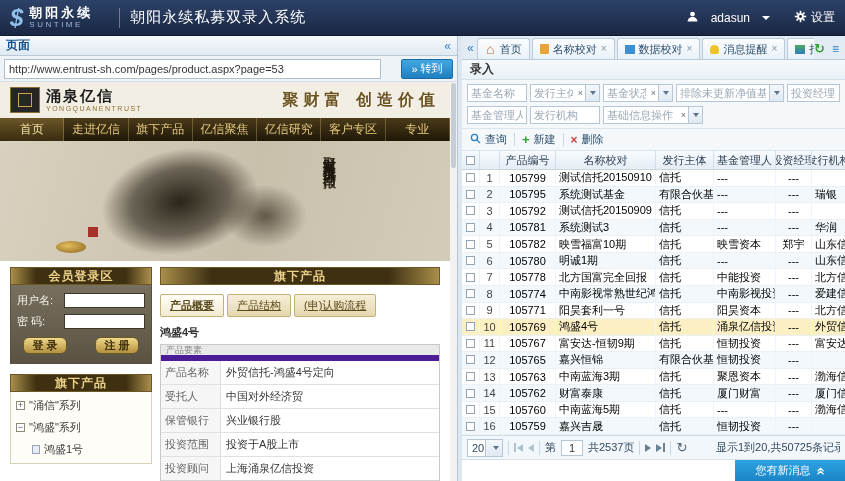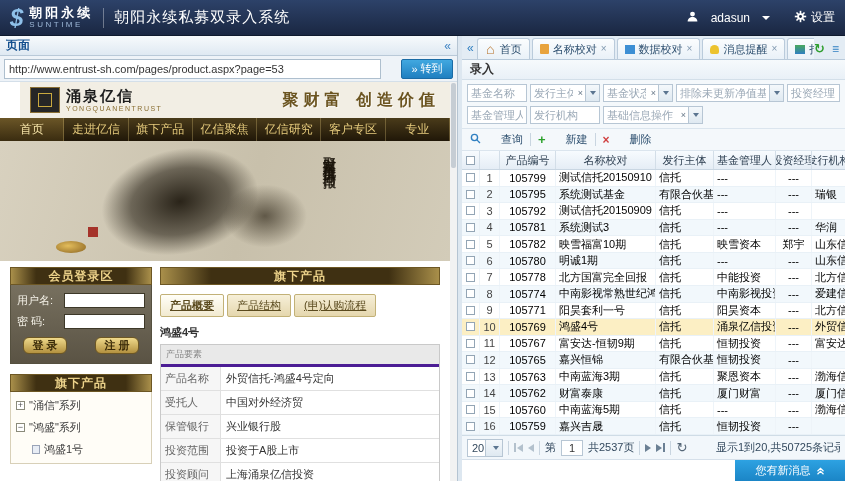--- a/index.html
+++ b/index.html
@@ -2,21 +2,21 @@
 <html><head>
 <meta charset="utf-8">
 <style>
   * { margin:0; padding:0; box-sizing:border-box; }
   html,body { width:845px; height:481px; overflow:hidden; }
   body { font-family:"Liberation Sans","DejaVu Sans",sans-serif; font-size:12px; background:#cfdce8; }
 
   
   .topbar { height:36px; background:linear-gradient(#2d4269,#1a2742); display:flex; align-items:center; padding:0 10px; color:#fff; border-bottom:1px solid #0f1a2e; }
   .logo-glyph { font-size:24px; font-weight:bold; color:#8fc1ea; font-style:italic; margin-right:6px; line-height:1; }
-  .brand { display:flex; flex-direction:column; line-height:1; margin-right:8px; }
+  .brand { display:flex; flex-direction:column; line-height:1; margin-right:24px; }
   .brand-cn { font-size:13px; font-weight:bold; letter-spacing:3px; }
   .brand-en { font-size:8px; color:#9db8d8; letter-spacing:2.5px; margin-top:2px; }
   .tb-div { width:1px; height:20px; background:rgba(255,255,255,.35); margin:0 10px 0 2px; }
   .app-title { font-size:15px; letter-spacing:1px; }
   .tb-spacer { flex:1; }
   .user { display:flex; align-items:center; gap:12px; margin-right:24px; cursor:pointer; }
   .caret-down { width:0; height:0; border-left:4px solid transparent; border-right:4px solid transparent; border-top:4px solid #fff; }
   .settings { display:flex; align-items:center; gap:4px; cursor:pointer; }
 
   .main { display:flex; height:445px; }
@@ -27,21 +27,21 @@
   .lp-title { color:#15518f; font-weight:bold; font-size:12px; }
   .lp-collapse { margin-left:auto; color:#3f84c4; font-size:12px; cursor:pointer; }
   .url-bar { height:26px; background:#eef3f8; border-bottom:1px solid #d4dfe9; display:flex; align-items:center; padding:0 4px; gap:20px; flex-shrink:0; }
   .url-input { flex:1; height:20px; border:1px solid #aebfce; font-size:11px; padding:0 4px; color:#333; font-family:inherit; }
   .go-btn { width:52px; height:20px; background:linear-gradient(#41a8e0,#1f7fc0); border:1px solid #1a6ba5; border-radius:2px; color:#fff; font-size:11px; display:flex; align-items:center; justify-content:center; gap:3px; cursor:pointer; }
 
   .webpage { flex:1; position:relative; background:#fff; overflow:hidden; }
   .site-scrollbar { position:absolute; right:0; top:0; bottom:0; width:7px; background:#f2f2f2; }
   .site-thumb { position:absolute; top:1px; left:1px; width:5px; height:85px; background:#c6cdd4; border-radius:2px; }
   .site-inner { margin-right:7px; height:100%; display:flex; flex-direction:column; }
-  .site-header { height:36px; background:#f2eee4; display:flex; align-items:center; padding:0 10px; flex-shrink:0;margin-left:20px; }
+  .site-header { height:36px; background:#f2eee4; display:flex; align-items:center; padding:0 10px; flex-shrink:0; }
   .logo-mark { width:30px; height:26px; background:#262626; border:1px solid #8a6f33; margin-right:6px; display:flex; align-items:center; justify-content:center; flex-shrink:0; }
   .logo-mark i { display:block; width:14px; height:14px; border:1px solid #c9a93f; }
   .site-logo-text { display:flex; flex-direction:column; line-height:1; }
   .slt-cn { font-size:15px; font-weight:bold; color:#1c1c1c; letter-spacing:2px; }
   .slt-en { font-size:7px; color:#8a6f33; letter-spacing:1.5px; margin-top:2px; }
   .site-slogan { margin-left:auto; font-family:"DejaVu Serif","Liberation Serif",serif; font-size:16px; font-weight:bold; color:#6b5420; letter-spacing:5px; text-shadow:1px 1px 0 rgba(255,255,255,.6); white-space:nowrap; }
   .site-nav { height:23px; background:linear-gradient(#4a3b1a,#201708); display:flex; flex-shrink:0; }
   .nav-item { flex:1; display:flex; align-items:center; justify-content:center; color:#e6cb7d; font-size:12px; border-right:1px solid rgba(230,203,125,.3); cursor:pointer; white-space:nowrap; overflow:hidden; }
   .nav-item.active { background:linear-gradient(#6b5627,#3a2c10); color:#f5e3a8; }
   .hero { height:120px; position:relative; background:linear-gradient(105deg,#d8d1bf,#c8c0ab 55%,#d3ccb9); overflow:hidden; flex-shrink:0; }
@@ -65,21 +65,21 @@
   .tree-item:last-child { margin-bottom:0; }
   .tree-box { width:9px; height:9px; border:1px solid #8a8a7a; background:#fff; font-size:9px; line-height:7px; text-align:center; color:#555; flex-shrink:0; }
   .tree-leaf { margin-left:16px; }
   .leaf-ico { width:8px; height:9px; border:1px solid #9aa4b8; background:#e8edf5; flex-shrink:0; }
   .site-content { flex:1; min-width:0; }
   .tabs-row { display:flex; gap:3px; margin-top:9px; }
   .ptab { padding:3px 9px; font-size:11px; color:#5a4a1e; background:linear-gradient(#f6efd8,#e5d7ae); border:1px solid #c2b177; border-radius:2px; cursor:pointer; white-space:nowrap;text-decoration:underline; }
   .ptab.active { background:linear-gradient(#fffef8,#f2ead0); font-weight:bold; }
   .product-name { margin:8px 0 4px; font-size:11px; font-weight:bold; color:#333; }
   .fields-box { border:1px solid #c9c9c9; }
-  .box-bar { height:22px; background:#e9e9e9; border-bottom:3px solid #4c1d95; font-size:9px; color:#888; display:flex; align-items:center; padding:0 5px; }
+  .box-bar { height:16px; background:#e9e9e9; border-bottom:6px solid #4c1d95; font-size:9px; color:#888; display:flex; align-items:center; padding:0 5px; }
   .box-bar.bottom { border-bottom:none; border-top:1px solid #d2d2d2; height:12px; }
   .f-row { display:flex; border-bottom:1px solid #e0e0e0; }
   .f-row:last-of-type { border-bottom:none; }
   .f-label { width:60px; background:#f6f6f6; border-right:1px solid #e0e0e0; font-size:11px; color:#666; padding:4px; flex-shrink:0; }
   .f-value { flex:1; font-size:11px; color:#333; padding:4px 5px; white-space:nowrap; overflow:hidden; min-width:0; }
 
   .splitter { width:4px; background:#dde7f0; flex-shrink:0; }
 
   
   .right-panel { flex:1; display:flex; flex-direction:column; background:#fff; min-width:0; }
@@ -102,21 +102,21 @@
   .frow { display:flex; gap:3px; margin-bottom:4px; }
   .fld { height:18px; border:1px solid #b7c6d4; background:#fff; display:flex; align-items:center; }
   .fld input { border:none; outline:none; width:100%; height:100%; font-size:11px; padding:0 3px; color:#555; font-family:inherit; min-width:0; }
   .fld input::placeholder { color:#9aa8b6; opacity:1; }
   .combo-x { font-size:9px; color:#667788; padding:0 2px; cursor:pointer; flex-shrink:0; }
   .combo-caret { width:14px; height:100%; background:linear-gradient(#f4f8fb,#dfe9f1); border-left:1px solid #b7c6d4; display:flex; align-items:center; justify-content:center; cursor:pointer; flex-shrink:0; }
   .combo-caret::after { content:""; width:0; height:0; border-left:3.5px solid transparent; border-right:3.5px solid transparent; border-top:4px solid #5b7590; }
   .w-name{width:60px;} .w-issuer{width:70px;} .w-status{width:70px;} .w-exclude{width:108px;} .w-inv{width:53px;}
   .w-mgr{width:60px;} .w-org{width:70px;} .w-base{width:100px;}
   .toolbar { height:22px; background:#f4f8fb; border-bottom:1px solid #dbe5ee; display:flex; align-items:center; padding:0 8px; gap:7px; font-size:11px; color:#2c4e6e; flex-shrink:0; }
-  .tool-btn { display:flex; align-items:center; gap:20px; cursor:pointer; }
+  .tool-btn { display:flex; align-items:center; gap:4px; cursor:pointer; }
   .tool-sep { width:1px; height:13px; background:#c9d5e0; }
   .tool-plus { color:#2ba12b; font-weight:bold; font-size:13px; line-height:1; }
   .tool-del { color:#d04040; font-weight:bold; font-size:12px; line-height:1; }
 
   .grid { flex:1; display:flex; flex-direction:column; background:#fff; overflow:hidden; font-size:11px; min-height:0; }
   .ghead { display:flex; height:19px; background:linear-gradient(#f7fbfe,#e5edf5); border-bottom:1px solid #c9d6e2; color:#2c3e50; flex-shrink:0; }
   .hcell, .cell { display:flex; align-items:center; padding:0 3px; white-space:nowrap; overflow:hidden; }
   .hcell { justify-content:center; border-right:1px solid #d3dee8; flex-shrink:0; }
   .cell { border-right:1px solid #eef4f9; flex-shrink:0; }
   .gbody { flex:1; display:flex; flex-direction:column; min-height:0; }

